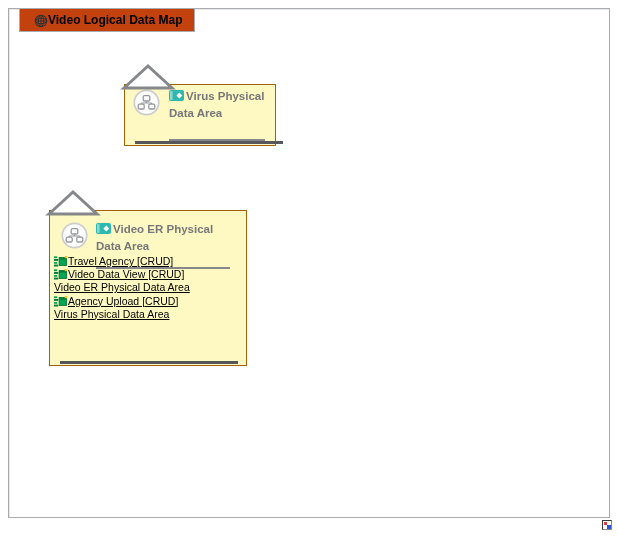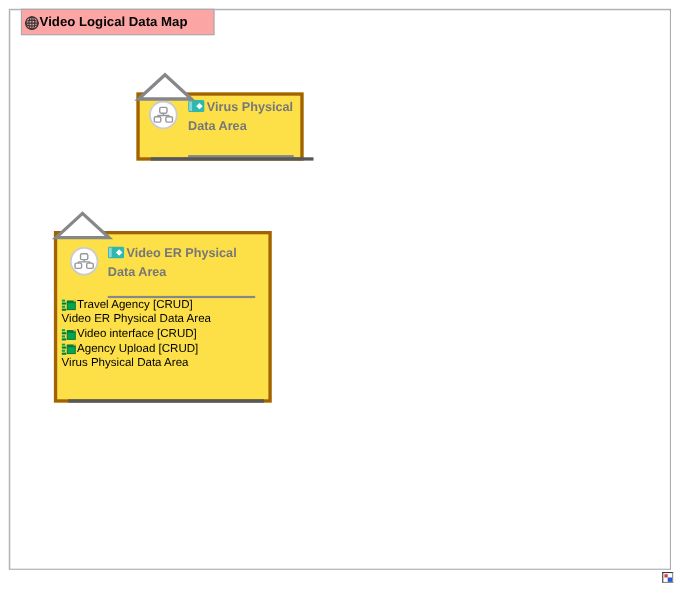--- a/index.html
+++ b/index.html
@@ -11,30 +11,30 @@
   .canvas {
     position: absolute; left: 8px; top: 8px; width: 602px; height: 510px;
     background: #ffffff;
     border: 1px solid #A9ABAE;
     box-shadow: inset 1px 1px 0 0 #E8E9EA;
   }
 
   
   .tab {
     position: absolute; left: 10px; top: -1px; height: 24px; width: 176px;
-    background: #fca5a5; border: 1px solid #A9ABAE;
-    display: flex; align-items: center; padding-left: 2px; z-index: 6;
+    background: #c2410c; border: 1px solid #A9ABAE;
+    display: flex; align-items: center; padding-left: 14px; z-index: 6;
   }
   .tab .globe { width: 14px; height: 14px; flex: 0 0 auto; margin-top: 1px; }
   .tab .tab-title { font-size: 12px; font-weight: bold; color: #000; white-space: nowrap; }
 
   
   .shape {
-    position: absolute; background: #fde047;
-    border: 3px solid #a16207; z-index: 3;
+    position: absolute; background: #fef9c3;
+    border: 1px solid #a16207; z-index: 3;
   }
   .shape-virus   { left: 115px; top: 75px;  width: 152px; height: 62px;  }
   .shape-videoer { left: 40px;  top: 201px; width: 198px; height: 156px; }
 
   .roof {
     position: absolute; left: -3px; top: -22px; width: 52px; height: 26px;
     z-index: 4; overflow: visible;
   }
 
   .shadow-bottom {
@@ -53,21 +53,21 @@
   }
   .shape-virus   .title-block { left: 44px; top: 3px;  width: 96px;  }
   .shape-videoer .title-block { left: 46px; top: 10px; width: 134px; }
 
   .badge { display: inline-block; width: 15px; height: 11px; vertical-align: -1px; margin-right: 2px; }
 
   .separator { position: absolute; height: 2px; background: #85878A; }
   .shape-virus   .separator { left: 44px; top: 54px; width: 96px;  }
   .shape-videoer .separator { left: 46px; top: 56px; width: 134px; }
 
-  .item-list { position: absolute; left: 4px; top: 58px; right: 2px; }
+  .item-list { position: absolute; left: 4px; top: 44px; right: 2px; text-decoration: underline; }
   .list-item {
     font-size: 10.5px; line-height: 13.2px; color: #000;
     white-space: nowrap; display: flex; align-items: center;
   }
   .entity-icon { width: 13px; height: 11px; margin-right: 1px; flex: 0 0 auto; }
 
   
   .broken-img {
     position: absolute; left: 602px; top: 520px; width: 10px; height: 10px;
     background: #fff; border: 1px solid #8a8a8a;
@@ -151,27 +151,27 @@
     <div class="separator"></div>
 
     <div class="item-list">
       <div class="list-item">
         <svg class="entity-icon" viewBox="0 0 13 11">
             <use href="#def-entity"></use>
           </svg>
         <span>Travel Agency [CRUD]</span>
       </div>
       <div class="list-item">
-        <span>Video ER Physical Data Area</span>
-      </div>
-      <div class="list-item">
         <svg class="entity-icon" viewBox="0 0 13 11">
             <use href="#def-entity"></use>
           </svg>
-        <span>Video interface [CRUD]</span>
+        <span>Video Data View [CRUD]</span>
+      </div>
+      <div class="list-item">
+        <span>Video ER Physical Data Area</span>
       </div>
       <div class="list-item">
         <svg class="entity-icon" viewBox="0 0 13 11">
             <use href="#def-entity"></use>
           </svg>
         <span>Agency Upload [CRUD]</span>
       </div>
       <div class="list-item">
         <span>Virus Physical Data Area</span>
       </div>

